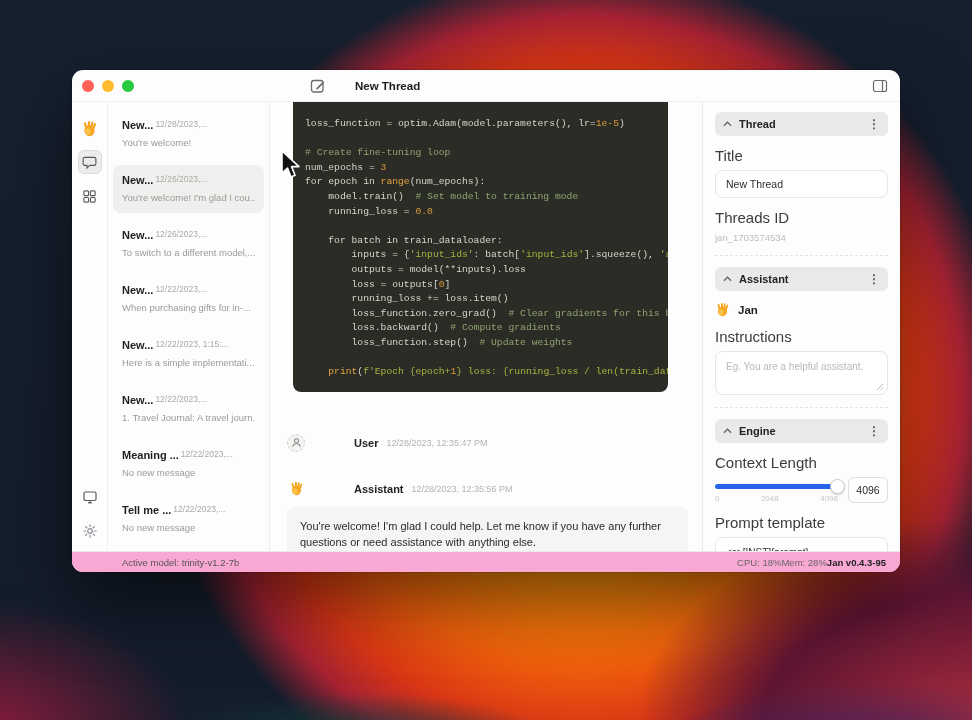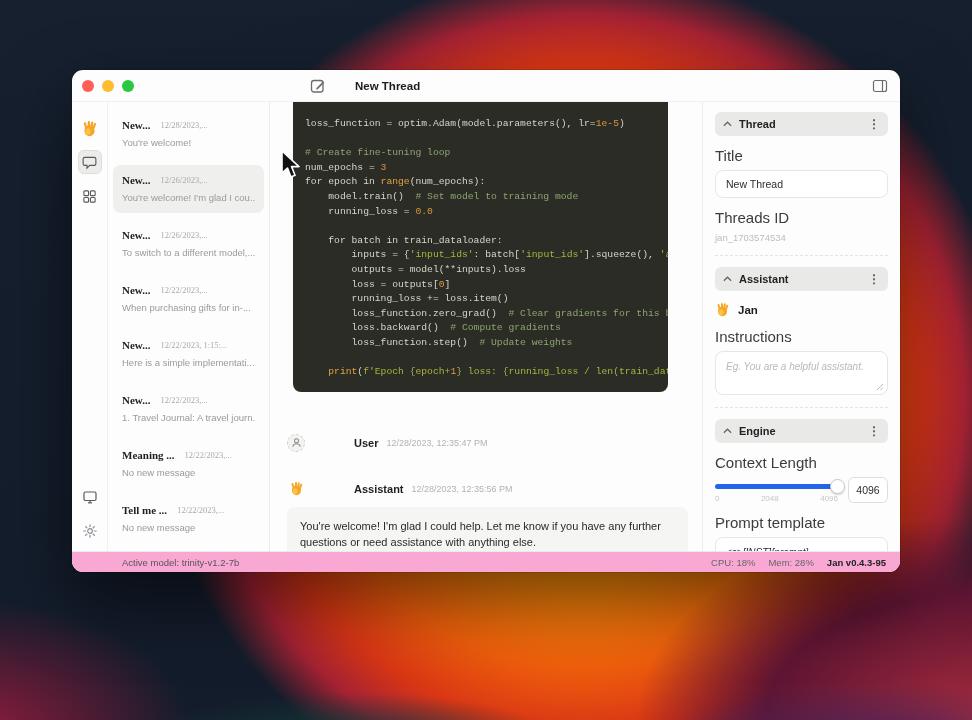--- a/index.html
+++ b/index.html
@@ -37,21 +37,21 @@
   .main { flex:1; display:flex; min-height:0; }
 
   .rail { flex:0 0 36px; border-right:1px solid #f1f1ef; display:flex; flex-direction:column; align-items:center; padding:14px 0 8px; gap:10px; }
   .rail .spacer { flex:1; }
   .rail-btn { width:24px; height:24px; display:flex; align-items:center; justify-content:center; border-radius:6px; }
   .rail-btn.active { background:#ececea; border:1px solid #dddddb; }
 
   .threads { flex:0 0 162px; border-right:1px solid #ececea; padding:8px 5px; overflow:hidden; }
   .thread-item { padding:9px 9px 10px; border-radius:8px; margin-bottom:7px; cursor:pointer; }
   .thread-item.selected { background:#efefed; }
-  .ti-top { display:flex; align-items:center; gap:10px;font-family:Liberation Serif, serif; }
+  .ti-top { display:flex; align-items:flex-start; gap:2px; }
   .ti-title { font-size:11px; font-weight:bold; color:#1f1f21; white-space:nowrap; }
   .ti-date { font-size:8.5px; color:#a9a9a7; white-space:nowrap; overflow:hidden; }
   .ti-preview { margin-top:6px; font-size:9.5px; color:#9a9a98; white-space:nowrap; overflow:hidden; }
 
   
   .chat { flex:1 1 auto; min-width:0; display:flex; flex-direction:column; border-right:1px solid #ececea; overflow:hidden; }
   .code-block {
     margin:0 34px 0 23px; background:#2c2c27; color:#d6d6cc;
     border-radius:0 0 8px 8px; padding:15px 12px 12px;
     font-family:Liberation Mono, monospace; font-size:9.7px; line-height:14.6px;
@@ -81,38 +81,38 @@
   .panel { border-bottom:1px dashed #e4e4e2; padding-bottom:12px; margin-bottom:11px; }
   .panel:last-child { border-bottom:none; }
   .panel-head { height:24px; background:#e9e9e7; border-radius:6px; display:flex; align-items:center; padding:0 8px; gap:7px; cursor:pointer; }
   .panel-head .ph-label { font-size:11px; font-weight:bold; color:#232325; flex:1; }
   .kebab { font-size:12px; color:#555; font-weight:bold; line-height:1; cursor:pointer; }
   .fld-label { font-size:15px; color:#3c3c3e; margin:11px 0 6px; }
   .text-input { width:100%; height:28px; border:1px solid #e6e6e4; border-radius:8px; padding:0 10px; font-size:10.5px; color:#2c2c2e; outline:none; font-family:"Liberation Sans",sans-serif; background:#fff; }
   .muted-id { font-size:9.5px; color:#bdbdbb; }
   .asst-row { display:flex; align-items:center; gap:8px; margin-top:11px; }
   .asst-name { font-size:11.5px; font-weight:bold; color:#1f1f21; }
-  .t-area { position:relative; width:100%; border:1px solid #e6e6e4; border-radius:8px; padding:8px 10px; font-size:10px; line-height:14px; min-height:44px; background:#fff;font-style:italic; }
+  .t-area { position:relative; width:100%; border:1px solid #e6e6e4; border-radius:8px; padding:8px 10px; font-size:10px; line-height:14px; min-height:44px; background:#fff; }
   .t-area .ph { color:#b9b9b7; }
   .t-area .val { color:#2c2c2e; white-space:pre-wrap; }
   .grip { position:absolute; right:3px; bottom:3px; }
 
   .slider-row { display:flex; align-items:center; gap:10px; margin-top:4px; }
   .slider-wrap { flex:1; position:relative; padding-top:6px; }
   .slider-track { height:5px; border-radius:3px; background:#2563eb; position:relative; }
   .slider-thumb { position:absolute; right:-7px; top:-5px; width:15px; height:15px; border-radius:50%; background:#fff; border:1px solid #c9c9c7; box-shadow:0 1px 2px rgba(0,0,0,.18); }
   .slider-ticks { display:flex; justify-content:space-between; font-size:8px; color:#c6c6c4; margin-top:5px; }
   .ctx-box { width:40px; height:26px; border:1px solid #dededc; border-radius:6px; text-align:center; font-size:10.5px; color:#2c2c2e; outline:none; font-family:"Liberation Sans",sans-serif; background:#fff; }
 
   .select-box { margin-top:10px; height:28px; border:1px solid #e6e6e4; border-radius:8px; display:flex; align-items:center; padding:0 9px; gap:6px; cursor:pointer; background:#fff; }
   .select-box .sel-label { flex:1; font-size:10.5px; color:#2c2c2e; white-space:nowrap; overflow:hidden; }
 
   
   .statusbar { flex:0 0 21px; border-top:1px solid #ebebe9; display:flex; align-items:center; padding:0 14px 0 50px; font-size:9.5px; color:#555; background:#f9a8d4; }
-  .sb-right { margin-left:auto; display:flex; gap:13px; align-items:center; color:#666; }
+  .sb-right { margin-left:auto; display:flex; align-items:center; color:#666; }
   .sb-ver { font-weight:bold; color:#222; }
 
   .cursor { position:absolute; left:280px; top:150px; pointer-events:none; z-index:50; }
   svg { display:block; }
 </style>
 </head>
 <body>
 
 <div class="screen">
   <div class="window">

